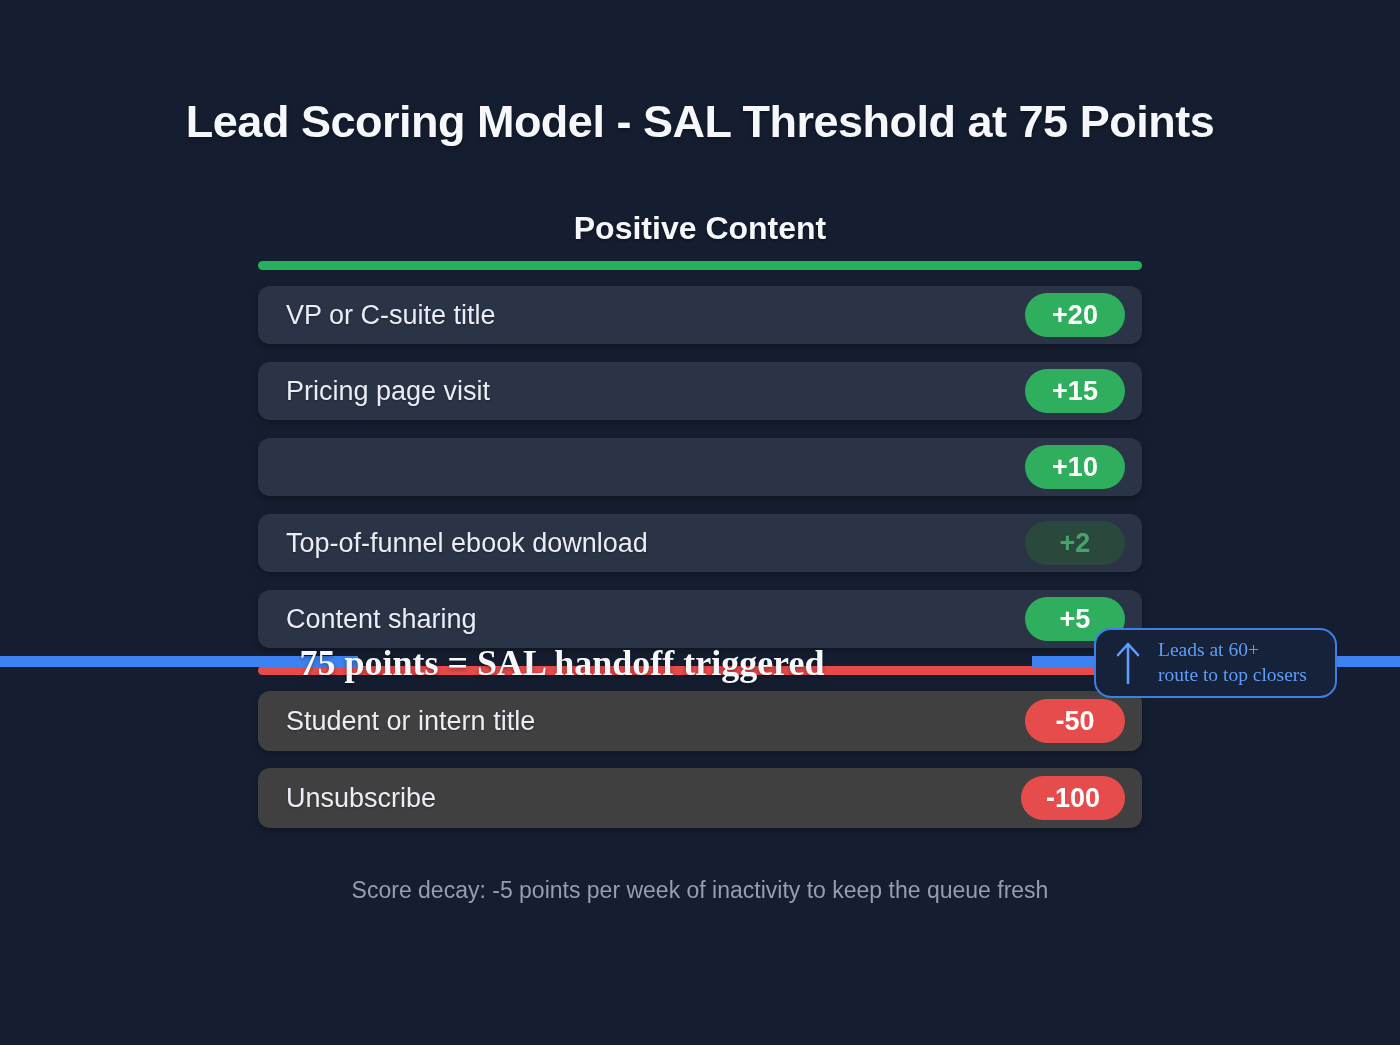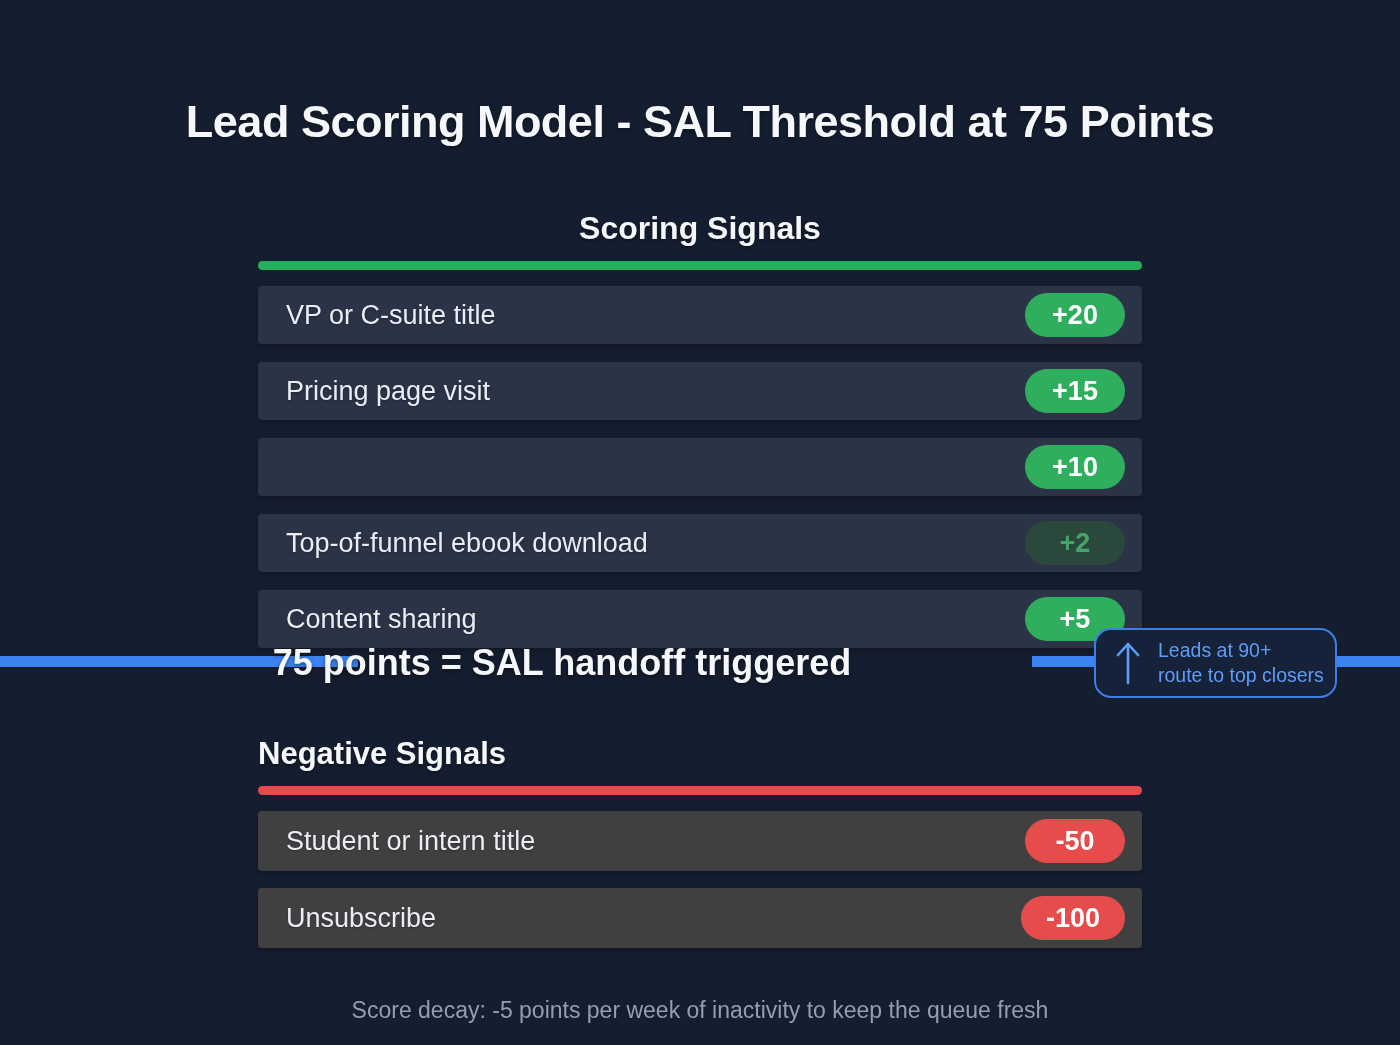--- a/index.html
+++ b/index.html
@@ -45,21 +45,21 @@
   .accent-bar.red   { background: #e84a4b; }
 
   .rows { margin-top: 16px; }
   .row {
     display: flex;
     align-items: center;
     height: 58px;
     margin-bottom: 18px;
     padding: 0 17px 0 28px;
     background: #2b3447;
-    border-radius: 4px;
+    border-radius: 12px;
     box-shadow: 0 3px 7px rgba(0,0,0,0.28);
   }
   .neg-rows .row { height: 60px; margin-bottom: 17px; background: #404040; }
 
   .row-label {
     font-size: 27px;
     font-weight: 400;
     color: #eaeef4;
     text-shadow: 0 1px 2px rgba(0,0,0,0.3);
   }
@@ -76,21 +76,21 @@
     font-size: 27px;
     font-weight: 700;
     color: #ffffff;
   }
   .pill.green { background: #2fae5e; }
   .pill.dim   { background: #2b483c; color: #46a468; }
   .pill.red   { background: #e74c4c; }
   .pill.wide  { min-width: 104px; }
 
   
-  .threshold { position: absolute; left: 0; top: 628px; width: 1124px; height: 70px; }
+  .threshold { position: absolute; left: 0; top: 628px; width: 1124px; height: 70px; font-family: Liberation Serif, serif; }
   .t-line {
     position: absolute;
     top: 28px;
     height: 11px;
     background: #3c82f0;
   }
   .t-line.seg-left  { left: 0;      width: 358px; }
   .t-line.seg-mid   { left: 1032px; width: 62px; }
   .t-line.seg-right { left: 1335px; width: 65px; }
 
@@ -136,21 +136,21 @@
 </style>
 </head>
 <body>
 
 <div class="page">
 
   <h1 class="title">Lead Scoring Model - SAL Threshold at 75 Points</h1>
 
   <div class="content">
 
-    <h2 class="section-heading pos-heading">Scoring Signals</h2>
+    <h2 class="section-heading pos-heading">Positive Content</h2>
     <div class="accent-bar green"></div>
 
     <div class="rows pos-rows">
       <div class="row">
         <span class="row-label">VP or C-suite title</span>
         <span class="pill green">+20</span>
       </div>
       <div class="row">
         <span class="row-label">Pricing page visit</span>
         <span class="pill green">+15</span>
@@ -161,21 +161,20 @@
       <div class="row">
         <span class="row-label">Top-of-funnel ebook download</span>
         <span class="pill dim">+2</span>
       </div>
       <div class="row">
         <span class="row-label">Content sharing</span>
         <span class="pill green">+5</span>
       </div>
     </div>
 
-    <h2 class="section-heading neg-heading">Negative Signals</h2>
     <div class="accent-bar red"></div>
 
     <div class="rows neg-rows">
       <div class="row">
         <span class="row-label">Student or intern title</span>
         <span class="pill red">-50</span>
       </div>
       <div class="row">
         <span class="row-label">Unsubscribe</span>
         <span class="pill red wide">-100</span>
@@ -191,19 +190,19 @@
     <div class="t-line seg-right"></div>
     <div class="t-label">75 points = SAL handoff triggered</div>
 
     <div class="callout">
       <span class="callout-arrow">
         <svg width="30" height="46" viewBox="0 0 30 46" fill="none">
           <path d="M15 43 L15 5 M5 15 L15 4 L25 15" stroke="#5f9df7" stroke-width="2.6" stroke-linecap="round" stroke-linejoin="round"></path>
         </svg>
       </span>
       <span class="callout-text">
-        <span>Leads at 90+</span><br>
+        <span>Leads at 60+</span><br>
         <span>route to top closers</span>
       </span>
     </div>
   </div>
 
 </div>
 
 </body></html>

